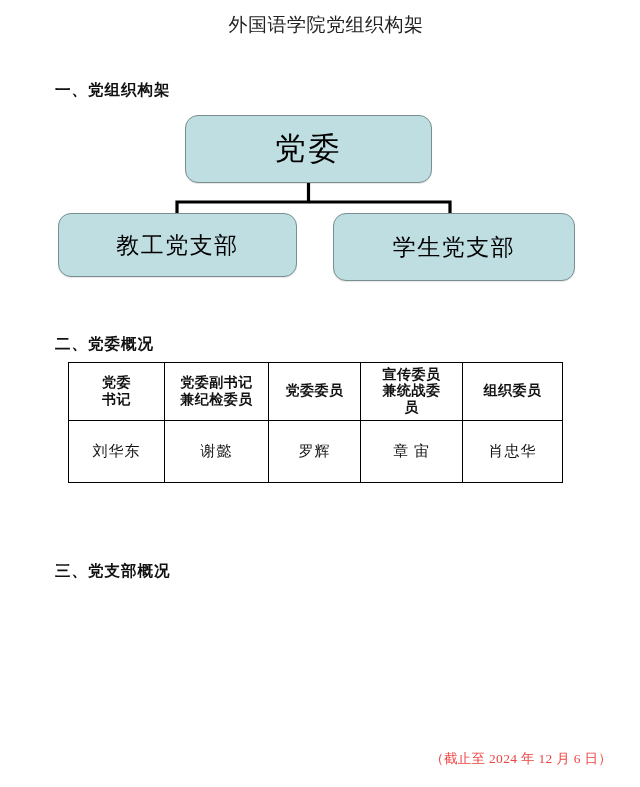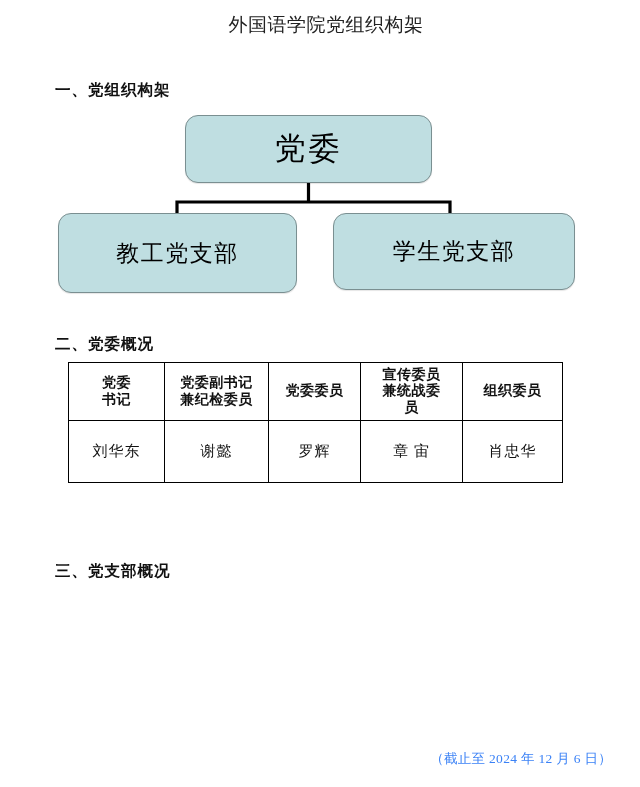--- a/index.html
+++ b/index.html
@@ -74,29 +74,29 @@
     top: 5px;
     width: 247px;
     height: 68px;
     font-size: 31px;
     letter-spacing: 3px;
   }
   #box-child-0 {
     left: 58px;
     top: 103px;
     width: 239px;
-    height: 80px;
+    height: 64px;
     font-size: 23px;
     letter-spacing: 1.5px;
   }
   #box-child-1 {
     left: 333px;
     top: 103px;
     width: 242px;
-    height: 77px;
+    height: 68px;
     font-size: 23px;
     letter-spacing: 1.5px;
   }
   .connector {
     position: absolute;
     left: 0;
     top: 0;
     width: 640px;
     height: 180px;
     pointer-events: none;
@@ -176,21 +176,21 @@
     display: block;
   }
 
   
   .footer-note {
     position: absolute;
     right: 28px;
     top: 750px;
     font-family: "Liberation Serif", "DejaVu Serif", serif;
     font-size: 13.5px;
-    color: #3b82f6;
+    color: #ef4444;
     white-space: nowrap;
     letter-spacing: 0.3px;
   }
 </style>
 </head>
 <body>
 
 <div class="doc-title">外国语学院党组织构架</div>
 
 <div class="section-heading" id="sec1">一、党组织构架</div>

